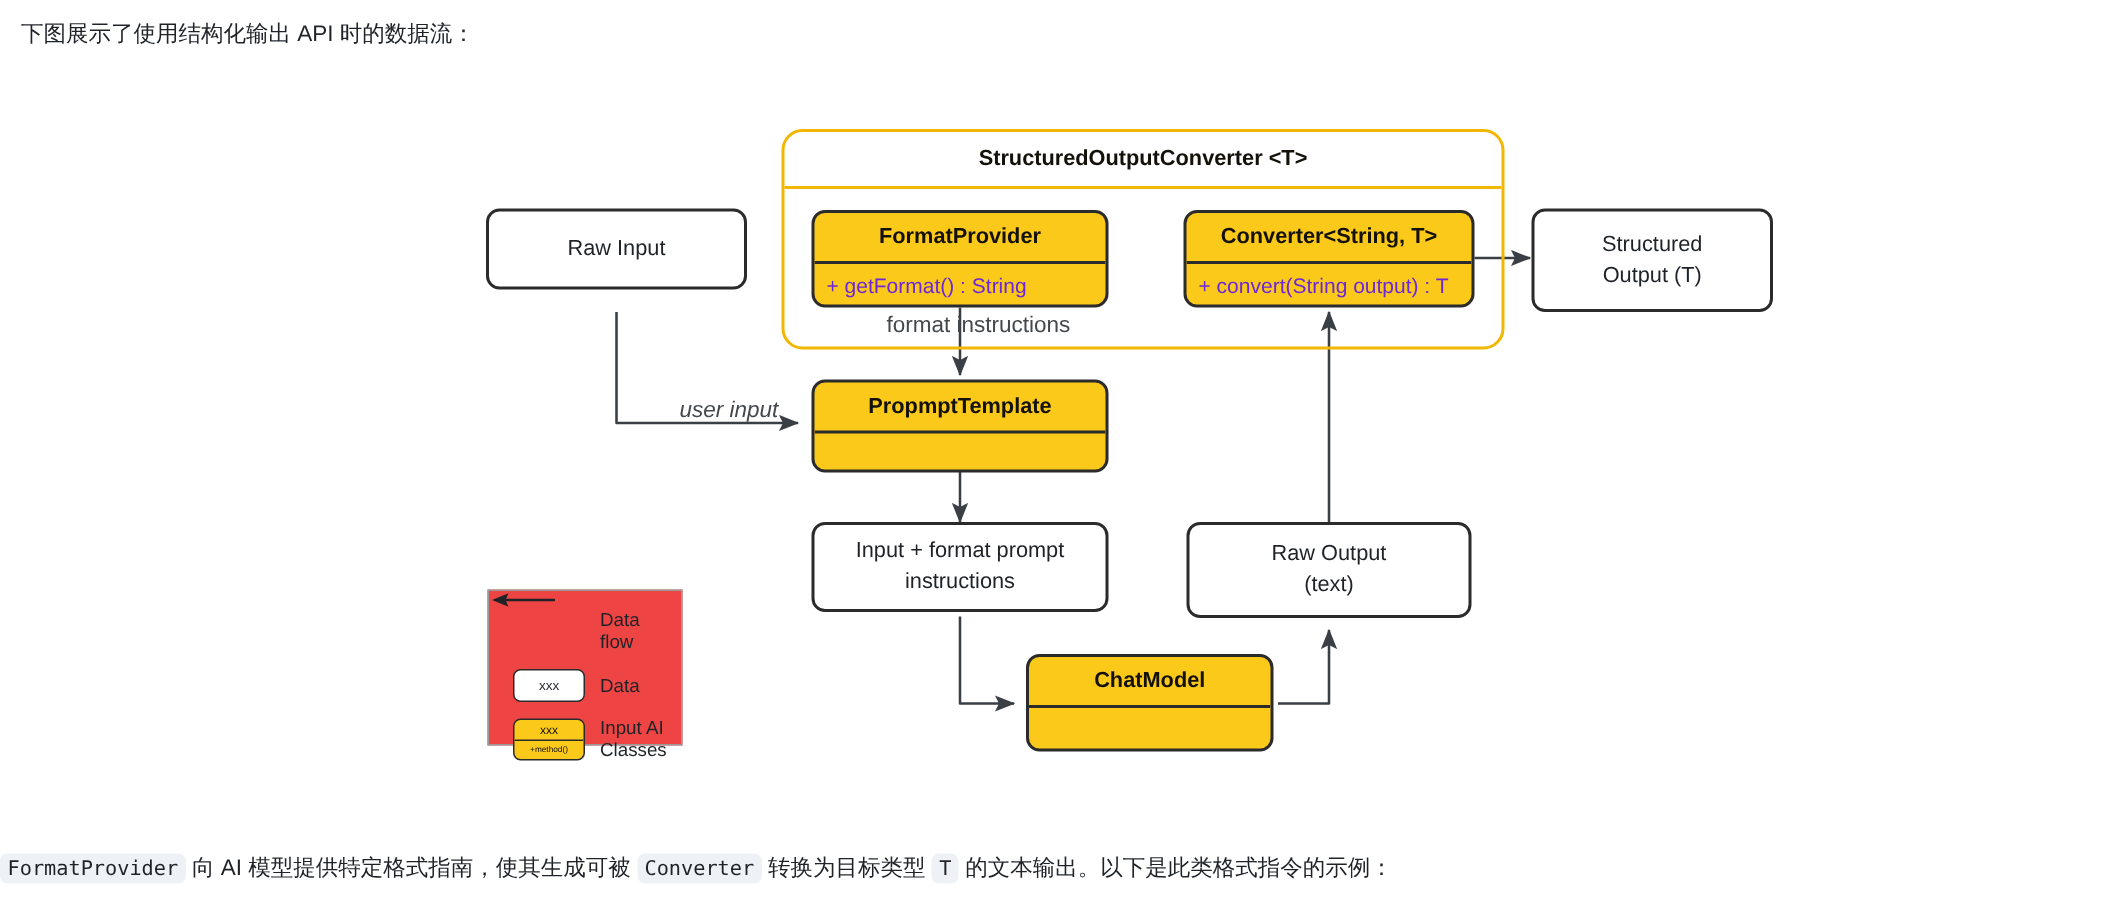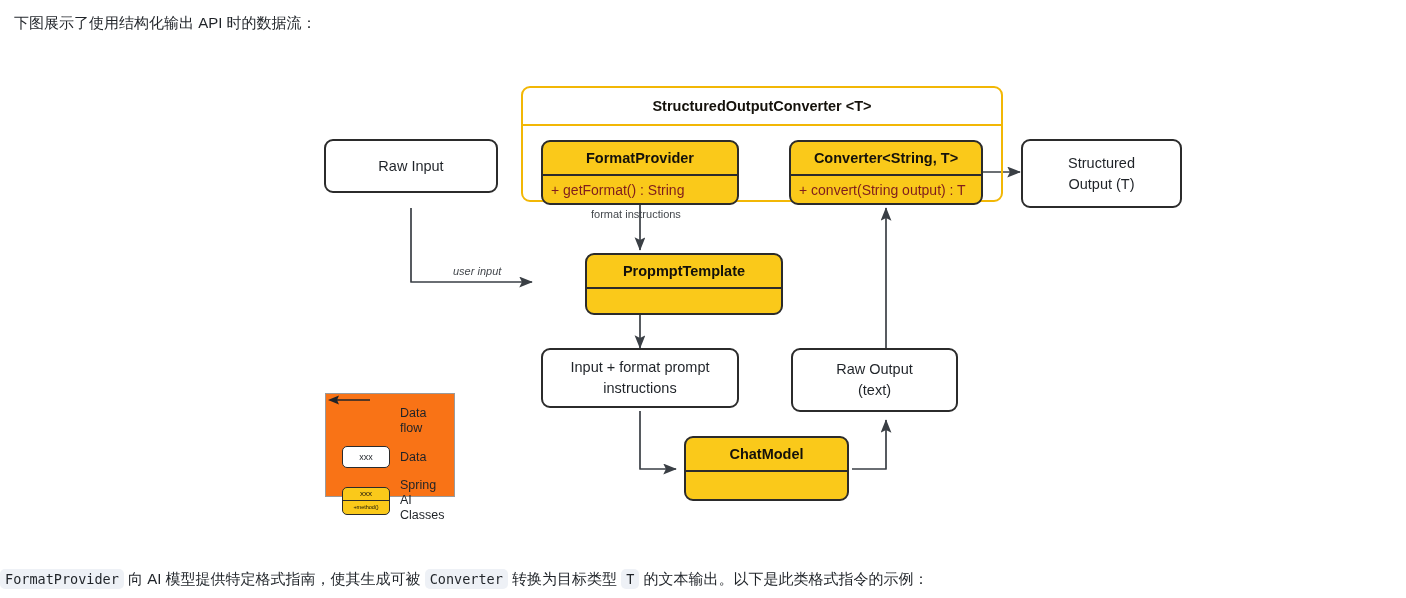--- a/index.html
+++ b/index.html
@@ -69,21 +69,21 @@
     text-align: center;
     font-weight: bold;
     font-size: 14.5px;
     color: #14110b;
     padding: 8px 6px 7px;
     border-bottom: 2px solid #2b2b2b;
     line-height: 17px;
   }
   .class-members {
     font-size: 14px;
-    color: #7f1d1d;
+    color: #6d28d9;
     padding: 5px 8px 6px;
     line-height: 19px;
     white-space: nowrap;
   }
   .class-members.empty { padding: 0; min-height: 28px; }
 
   
   #package-container {
     position: absolute;
     box-sizing: border-box;
@@ -97,30 +97,30 @@
     font-size: 14.5px;
     color: #14110b;
     padding: 10px 4px 9px;
     border-bottom: 2px solid #F2B705;
     line-height: 17px;
   }
 
   
   .edge-label {
     position: absolute;
-    font-size: 11px;
+    font-size: 15px;
     color: #44484d;
     white-space: nowrap;
   }
 
   
   #legend {
     position: absolute;
     box-sizing: border-box;
-    background: #f97316;
+    background: #ef4444;
     border: 1.5px solid #9a9a9a;
     padding: 12px 10px 10px 12px;
   }
   .legend-row {
     display: flex;
     align-items: center;
     margin-bottom: 10px;
   }
   .legend-row:last-child { margin-bottom: 0; }
   .legend-key {
@@ -200,21 +200,21 @@
 
     <path d="M640,254 L640,288" stroke="#3a3f45" stroke-width="1.7" fill="none" marker-end="url(#arrowhead)"></path>
 
     <path d="M640,351 L640,409 L676,409" stroke="#3a3f45" stroke-width="1.7" fill="none" stroke-linejoin="round" marker-end="url(#arrowhead)"></path>
 
     <path d="M852,409 L886,409 L886,360" stroke="#3a3f45" stroke-width="1.7" fill="none" stroke-linejoin="round" marker-end="url(#arrowhead)"></path>
 
     <path d="M886,288 L886,148" stroke="#3a3f45" stroke-width="1.7" fill="none" marker-end="url(#arrowhead)"></path>
   </svg>
 
-  <div id="package-container" style="left:521px; top:26px; width:482px; height:116px;">
+  <div id="package-container" style="left:521px; top:26px; width:482px; height:147px;border-radius:14px;">
     <div id="package-title">StructuredOutputConverter &lt;T&gt;</div>
   </div>
 
   <div class="node data-node" style="left:324px; top:79px; width:174px; height:54px;">
     <span>Raw Input</span>
   </div>
 
   <div class="node class-node" style="left:541px; top:80px; width:198px; height:65px;">
     <div class="class-title">FormatProvider</div>
     <div class="class-members">+ getFormat() : String</div>
@@ -227,31 +227,31 @@
 
   <div class="node data-node" style="left:1021px; top:79px; width:161px; height:69px;">
     <span>Structured</span>
     <span>Output (T)</span>
   </div>
 
   <div class="edge-label" style="left:591px; top:148px;">format instructions</div>
 
   <div class="edge-label" style="left:453px; top:205px;font-style:italic;">user input</div>
 
-  <div class="node class-node" style="left:541px; top:193px; width:198px; height:62px;margin-left:44px;">
+  <div class="node class-node" style="left:541px; top:193px; width:198px; height:62px;">
     <div class="class-title">PropmptTemplate</div>
     <div class="class-members empty"></div>
   </div>
 
   <div class="node data-node" style="left:541px; top:288px; width:198px; height:60px;">
     <span>Input + format prompt</span>
     <span>instructions</span>
   </div>
 
-  <div class="node data-node" style="left:791px; top:288px; width:167px; height:64px;">
+  <div class="node data-node" style="left:791px; top:288px; width:190px; height:64px;">
     <span>Raw Output</span>
     <span>(text)</span>
   </div>
 
   <div class="node class-node" style="left:684px; top:376px; width:165px; height:65px;">
     <div class="class-title">ChatModel</div>
   </div>
 
   <div id="legend" style="left:325px; top:333px; width:130px; height:104px;">
 
@@ -273,21 +273,21 @@
     </div>
 
     <div class="legend-row">
       <div class="legend-key">
         <div class="legend-swatch-class">
           <div class="sw-title">xxx</div>
           <div class="sw-member">+method()</div>
         </div>
       </div>
       <div class="legend-text">
-        <div>Spring AI</div>
+        <div>Input AI</div>
         <div>Classes</div>
       </div>
     </div>
   </div>
 
 </div>
 
 <div class="prose" id="outro-paragraph">
   <code class="inline-code">FormatProvider</code><span> 向 AI 模型提供特定格式指南，使其生成可被 </span><code class="inline-code">Converter</code><span> 转换为目标类型 </span><code class="inline-code">T</code><span> 的文本输出。以下是此类格式指令的示例：</span>
 </div>

